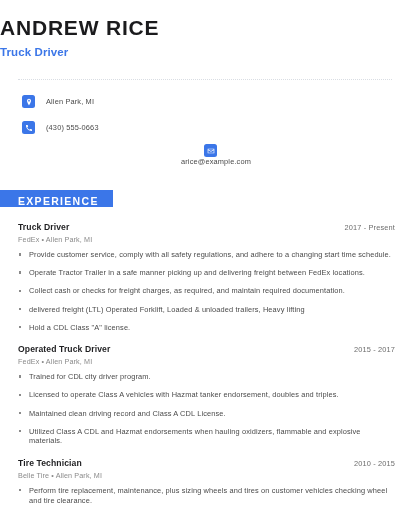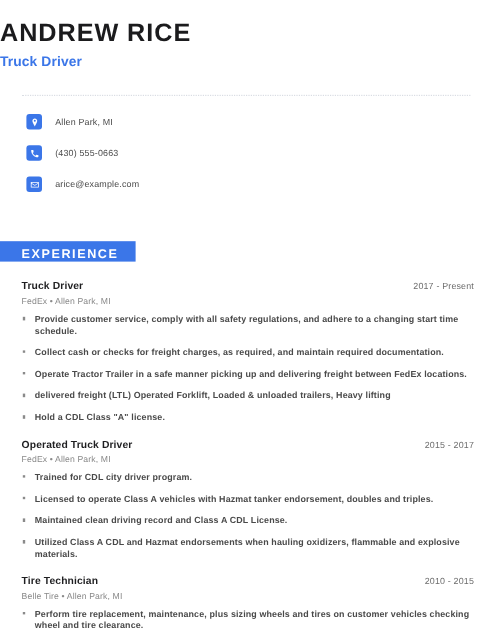--- a/index.html
+++ b/index.html
@@ -56,21 +56,21 @@
   
   .contact {
     padding: 12px 0 10px 22px;
   }
   .contact-row {
     display: flex;
     align-items: center;
     height: 19px;
     margin-bottom: 7px;
   }
-  .contact-row:last-child { margin-bottom: 15px; }
+  .contact-row:last-child { margin-bottom: 4px; flex-direction: column; }
   .c-icon {
     width: 13px;
     height: 13px;
     border-radius: 2.5px;
     background: #3b76e8;
     display: flex;
     align-items: center;
     justify-content: center;
     flex: 0 0 auto;
     margin-right: 11px;
@@ -131,21 +131,20 @@
     padding: 0;
   }
   .bullets li {
     position: relative;
     padding-left: 11px;
     font-size: 7.4px;
     color: #4a4a4a;
     line-height: 1.3;
     margin-bottom: 8.5px;
     letter-spacing: 0.12px;
-    font-weight: bold;
   }
   .bullets li:last-child { margin-bottom: 0; }
   .bullets li::before {
     content: "";
     position: absolute;
     left: 1px;
     top: 3.2px;
     width: 2.2px;
     height: 2.2px;
     background: #8a8a8a;
@@ -201,22 +200,22 @@
   <div class="experience">
 
     <div class="job">
       <div class="job-head">
         <span class="job-title">Truck Driver</span>
         <span class="job-dates">2017 - Present</span>
       </div>
       <div class="job-meta">FedEx  •  Allen Park, MI</div>
       <ul class="bullets">
         <li>Provide customer service, comply with all safety regulations, and adhere to a changing start time schedule.</li>
+        <li>Operate Tractor Trailer in a safe manner picking up and delivering freight between FedEx locations.</li>
         <li>Collect cash or checks for freight charges, as required, and maintain required documentation.</li>
-        <li>Operate Tractor Trailer in a safe manner picking up and delivering freight between FedEx locations.</li>
         <li>delivered freight (LTL) Operated Forklift, Loaded &amp; unloaded trailers, Heavy lifting</li>
         <li>Hold a CDL Class "A" license.</li>
       </ul>
     </div>
 
     <div class="job">
       <div class="job-head">
         <span class="job-title">Operated Truck Driver</span>
         <span class="job-dates">2015 - 2017</span>
       </div>

